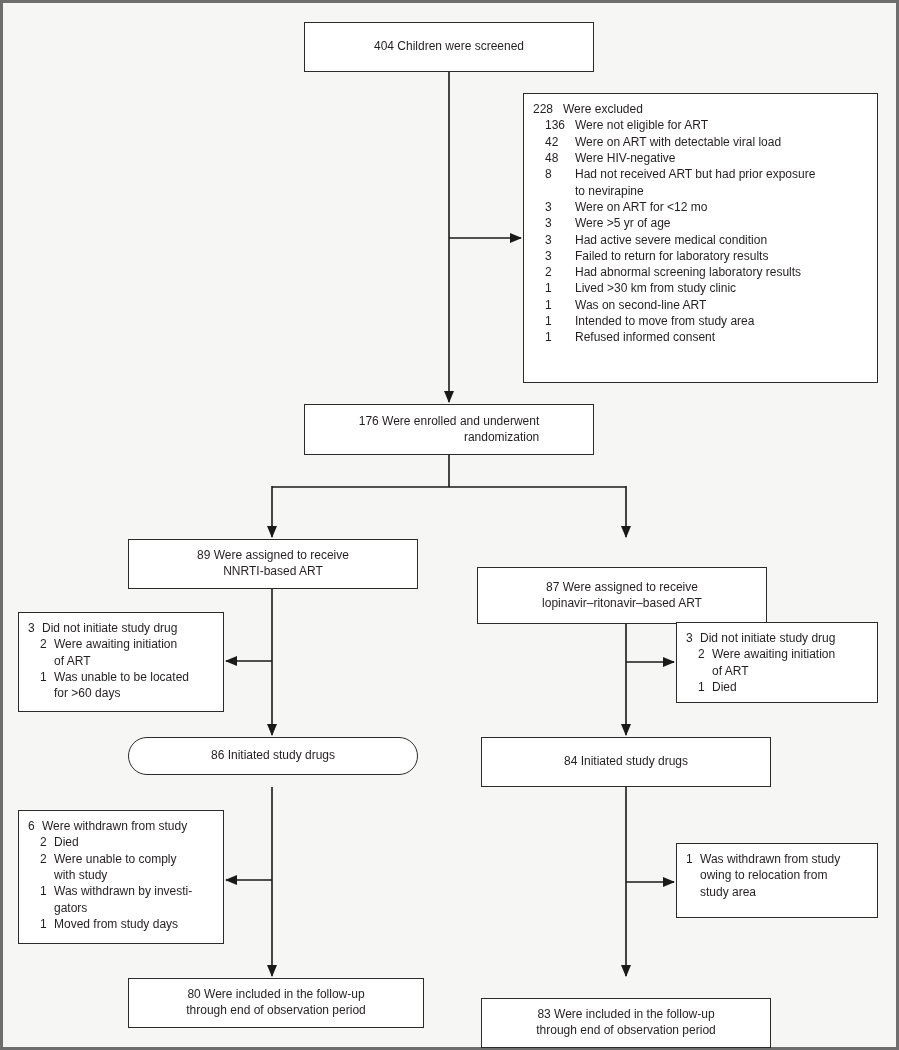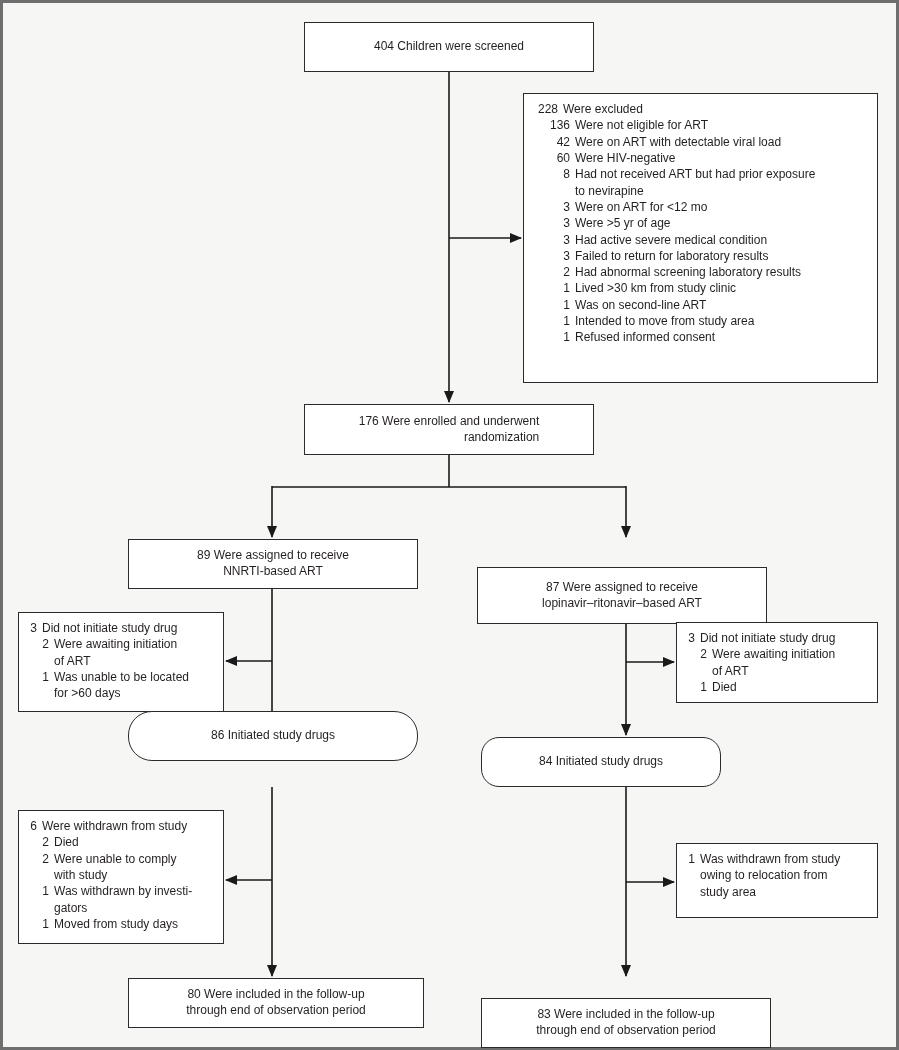--- a/index.html
+++ b/index.html
@@ -19,34 +19,34 @@
     position:absolute; box-sizing:border-box;
     background:var(--box-bg); border:1.5px solid var(--box-border);
   }
   .center{
     display:flex; align-items:center; justify-content:center;
     text-align:center; line-height:1.3;
   }
   .center .ctxt{white-space:pre-line;}
   .list{padding:7px 9px; line-height:1.36;}
   .list .line{display:flex;}
-  .list .num{flex:none; width:25px; text-align:right;}
+  .list .num{flex:none; width:25px; }
   .list .txt{margin-left:5px; white-space:pre-line;}
   .list .lvl1{margin-left:12px;}
   .num1 .num{width:9px;}
   
   #b-screened {left:301px; top:19px;  width:290px; height:50px;}
   #b-excluded {left:520px; top:90px;  width:355px; height:290px;}
   #b-enrolled {left:301px; top:401px; width:290px; height:51px;text-align:right;}
   #b-assign-n {left:125px; top:536px; width:290px; height:50px;}
   #b-assign-l {left:474px; top:536px; width:290px; height:57px;margin-top:28px;}
   #b-noinit-n {left:15px;  top:609px; width:206px; min-height:100px;}
   #b-noinit-l {left:673px; top:619px; width:202px; min-height:80px;}
-  #b-init-n   {left:125px; top:708px; width:290px; height:50px;border-radius:24px;}
-  #b-init-l   {left:478px; top:734px; width:240px; height:50px;border-radius:18px;}
+  #b-init-n   {left:125px; top:734px; width:290px; height:38px;border-radius:24px;}
+  #b-init-l   {left:478px; top:734px; width:290px; height:50px;}
   #b-withdr-n {left:15px;  top:807px; width:206px; min-height:134px;}
   #b-withdr-l {left:673px; top:840px; width:202px; min-height:75px;}
   #b-follow-n {left:125px; top:975px; width:296px; height:50px;}
   #b-follow-l {left:478px; top:975px; width:290px; height:50px;margin-top:20px;}
 </style>
 </head>
 <body>
 
 <div id="canvas">
 
@@ -88,21 +88,21 @@
       </div>
       <div class="line lvl1">
         <span class="num">136</span>
         <span class="txt">Were not eligible for ART</span>
       </div>
       <div class="line lvl1">
         <span class="num">42</span>
         <span class="txt">Were on ART with detectable viral load</span>
       </div>
       <div class="line lvl1">
-        <span class="num">60</span>
+        <span class="num">48</span>
         <span class="txt">Were HIV-negative</span>
       </div>
       <div class="line lvl1">
         <span class="num">8</span>
         <span class="txt">Had not received ART but had prior exposure
 to nevirapine</span>
       </div>
       <div class="line lvl1">
         <span class="num">3</span>
         <span class="txt">Were on ART for &lt;12 mo</span>

